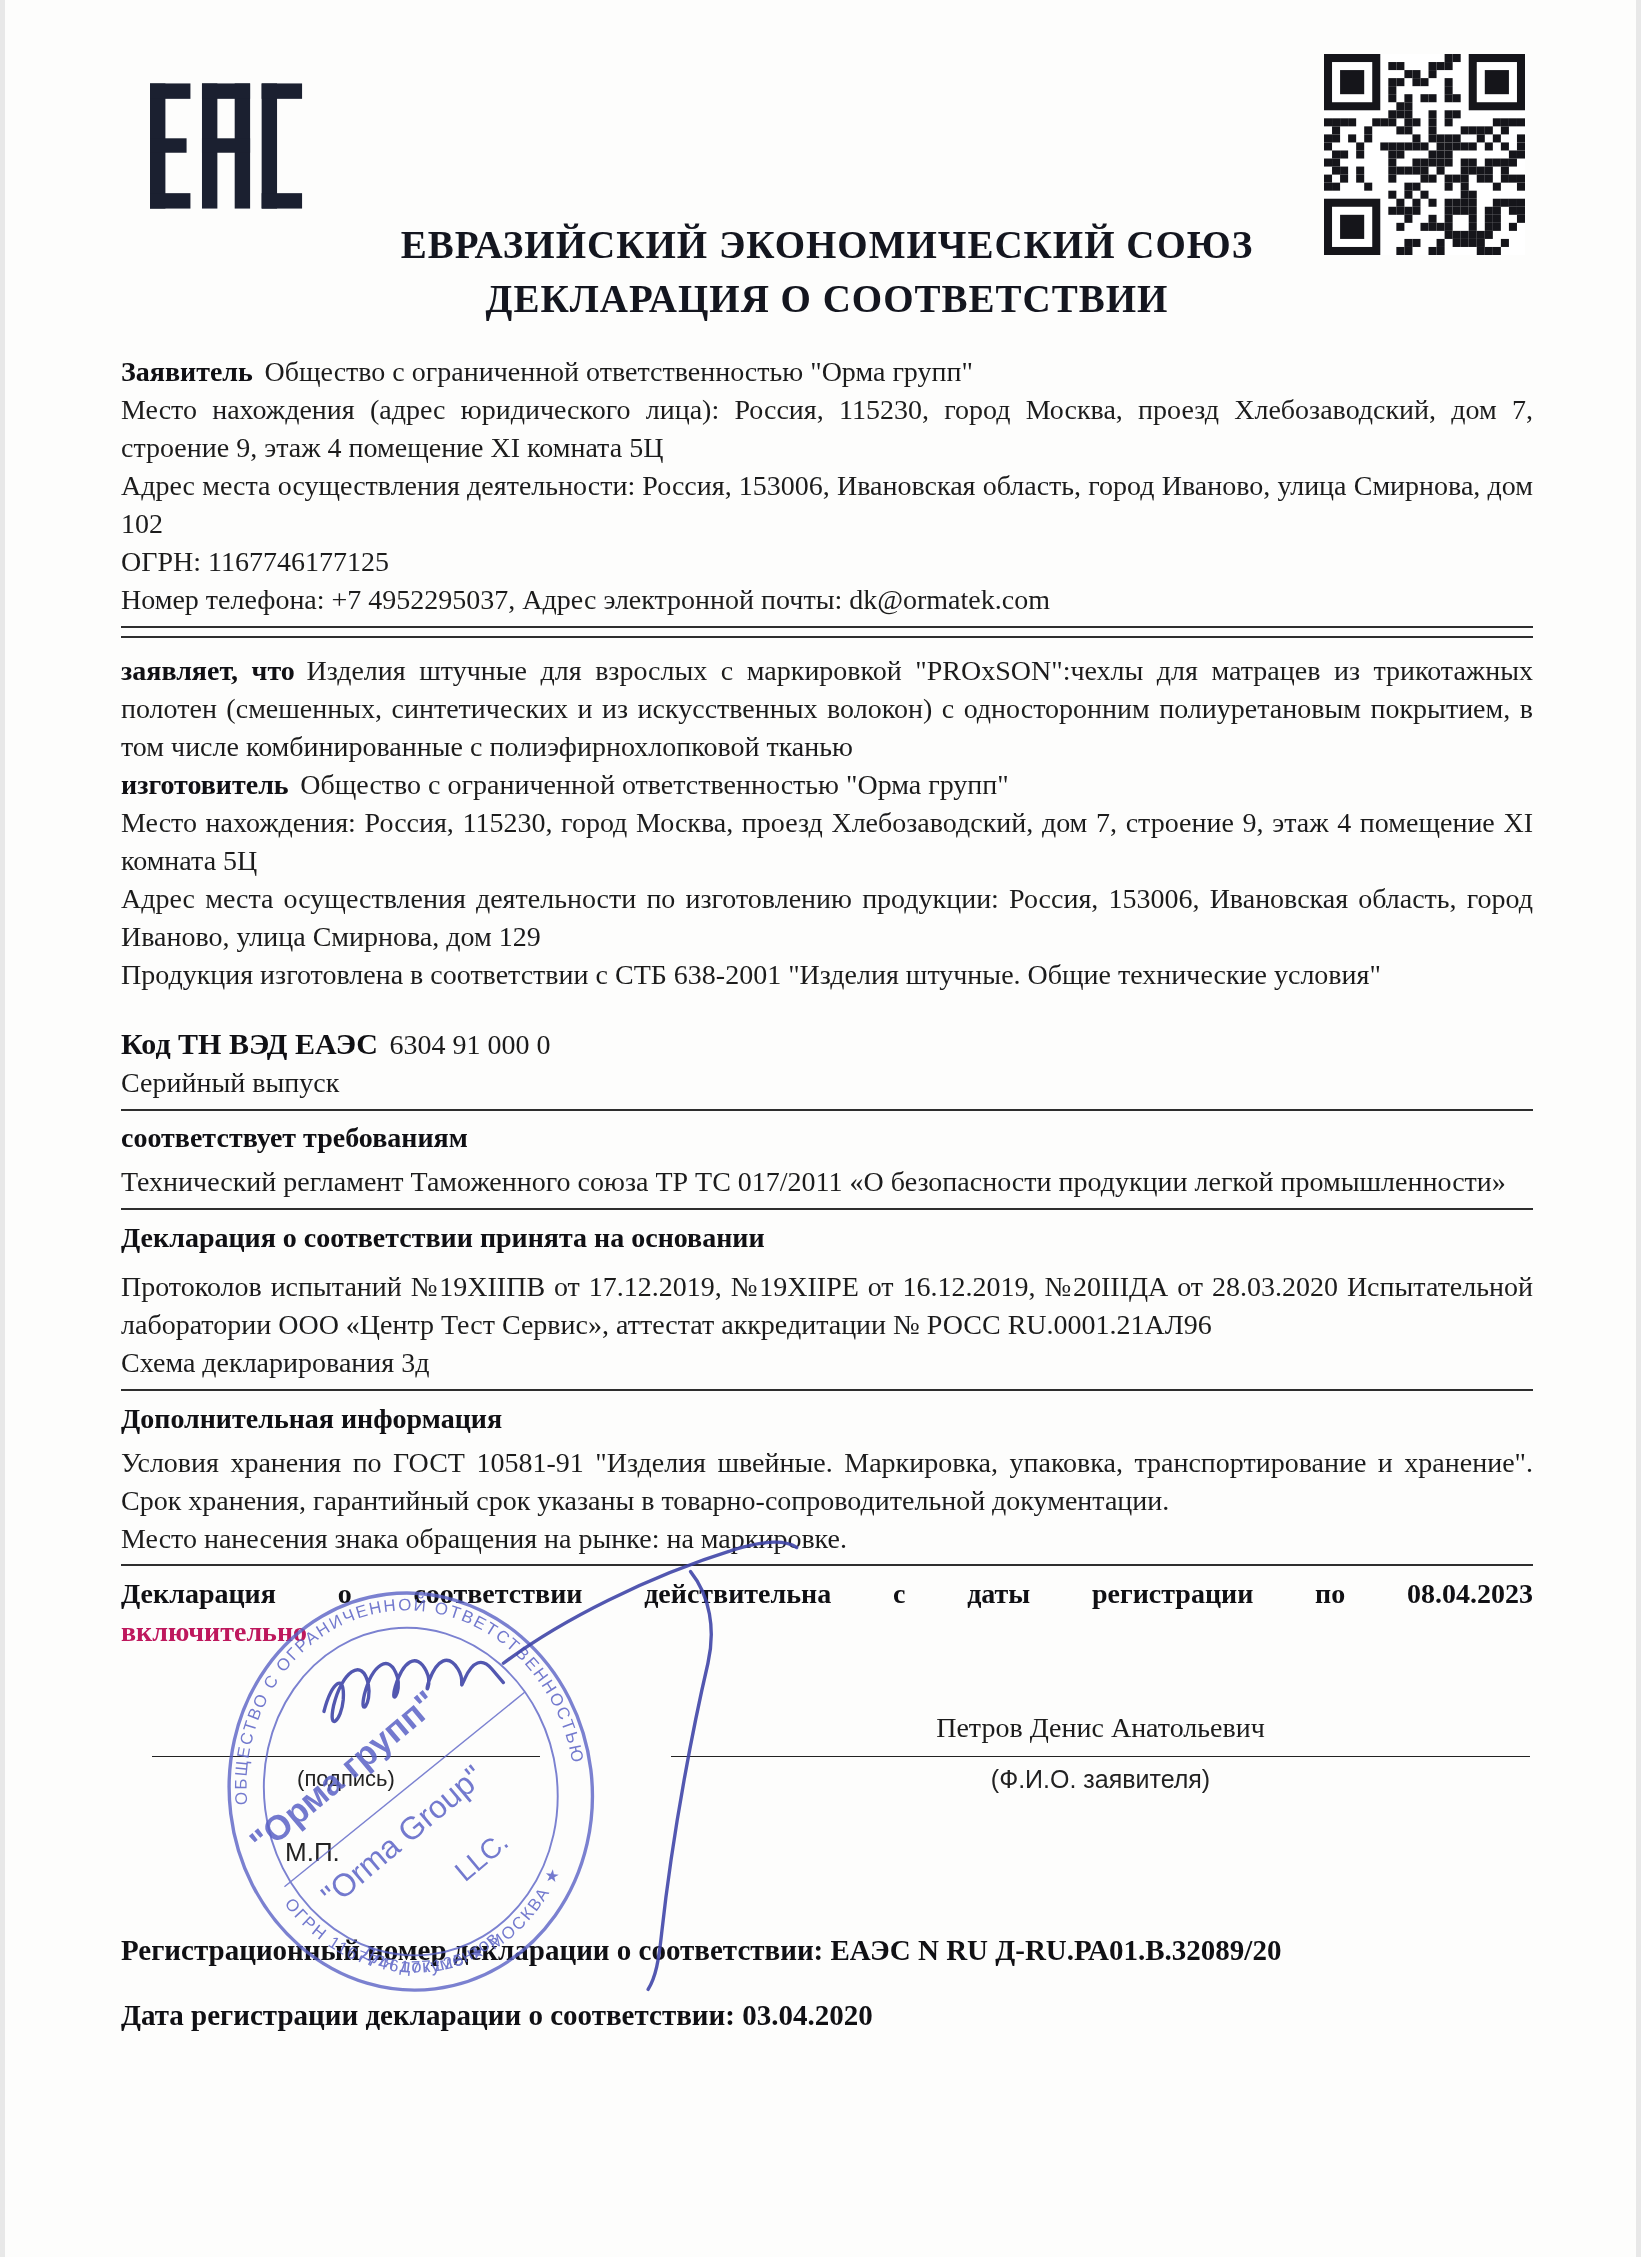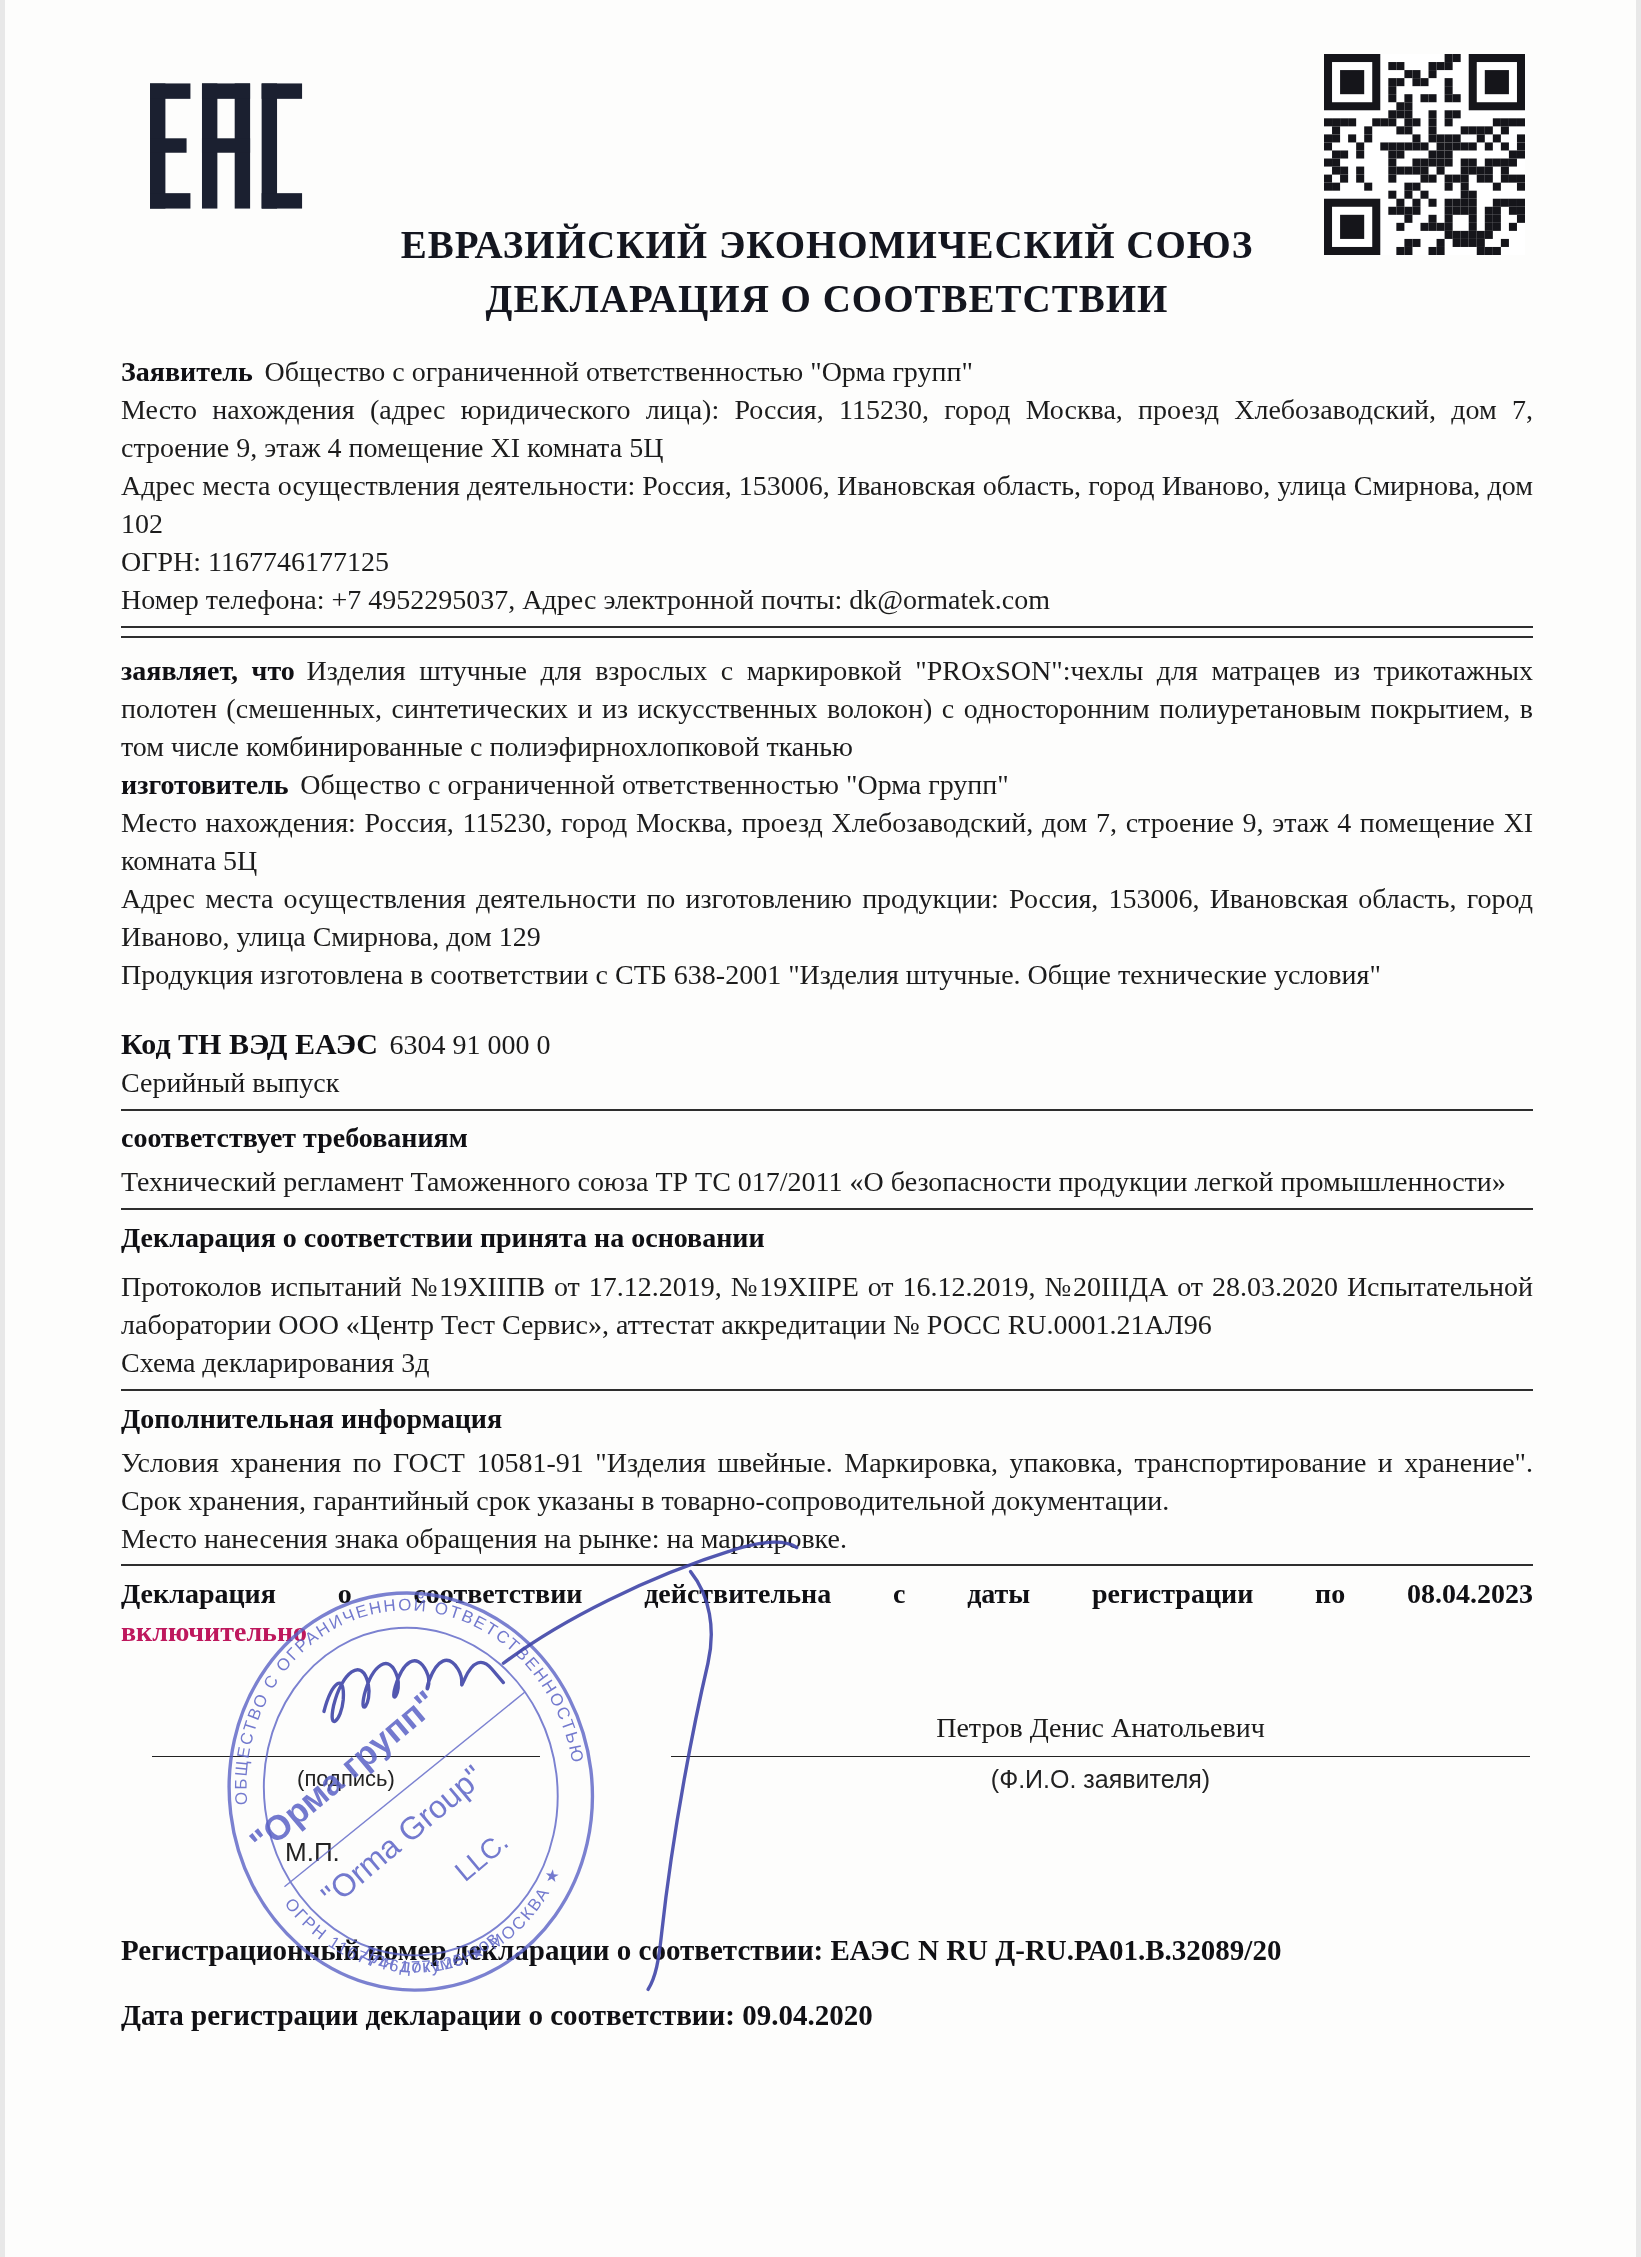--- a/index.html
+++ b/index.html
@@ -341,21 +341,21 @@
       <div class="sig-line-left"></div>
       <div class="sig-caption-left">(подпись)</div>
       <div class="mp-label">М.П.</div>
       <div class="sig-name">Петров Денис Анатольевич</div>
       <div class="sig-line-right"></div>
       <div class="sig-caption-right">(Ф.И.О. заявителя)</div>
     </div>
 
     <div class="reg-block">
       <p class="para reg-line"><span>Регистрационный номер декларации о соответствии:</span> <span>ЕАЭС N RU Д-RU.РА01.В.32089/20</span></p>
-      <p class="para reg-line"><span>Дата регистрации декларации о соответствии:</span> <span>09.04.2020</span></p>
+      <p class="para reg-line"><span>Дата регистрации декларации о соответствии:</span> <span>03.04.2020</span></p>
     </div>
 
   </div>
 
   <div class="stamp-wrap">
     <svg width="811" height="521" viewBox="0 0 840 540">
       <g transform="rotate(-7 270 268)" stroke="#5b63c6" fill="none" opacity="0.8">
         <ellipse cx="270" cy="268" rx="188" ry="206" stroke-width="3.5"></ellipse>
         <ellipse cx="270" cy="268" rx="152" ry="170" stroke-width="2"></ellipse>
         <line x1="128" y1="350" x2="400" y2="180" stroke-width="1.5"></line>

